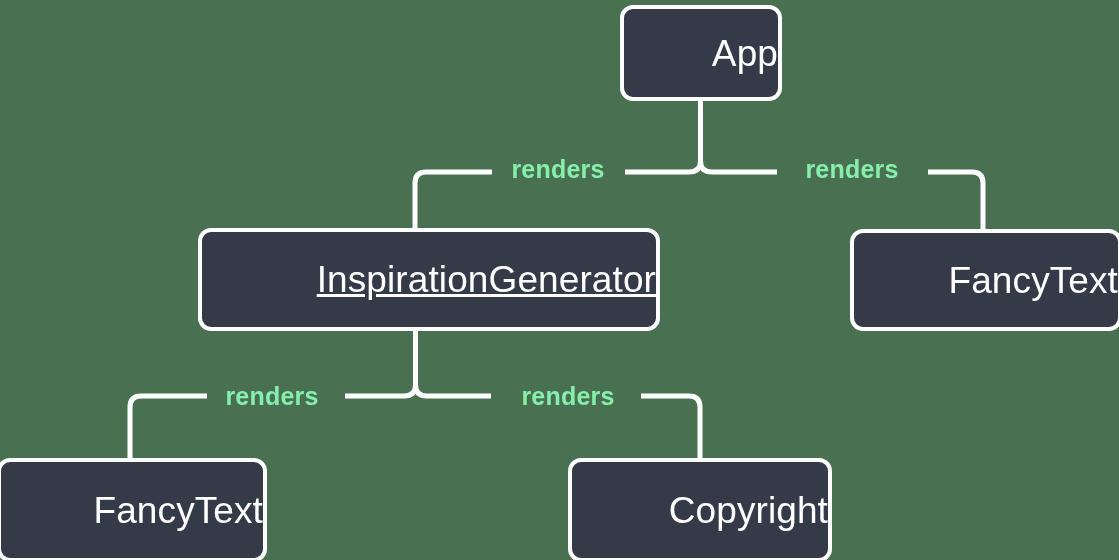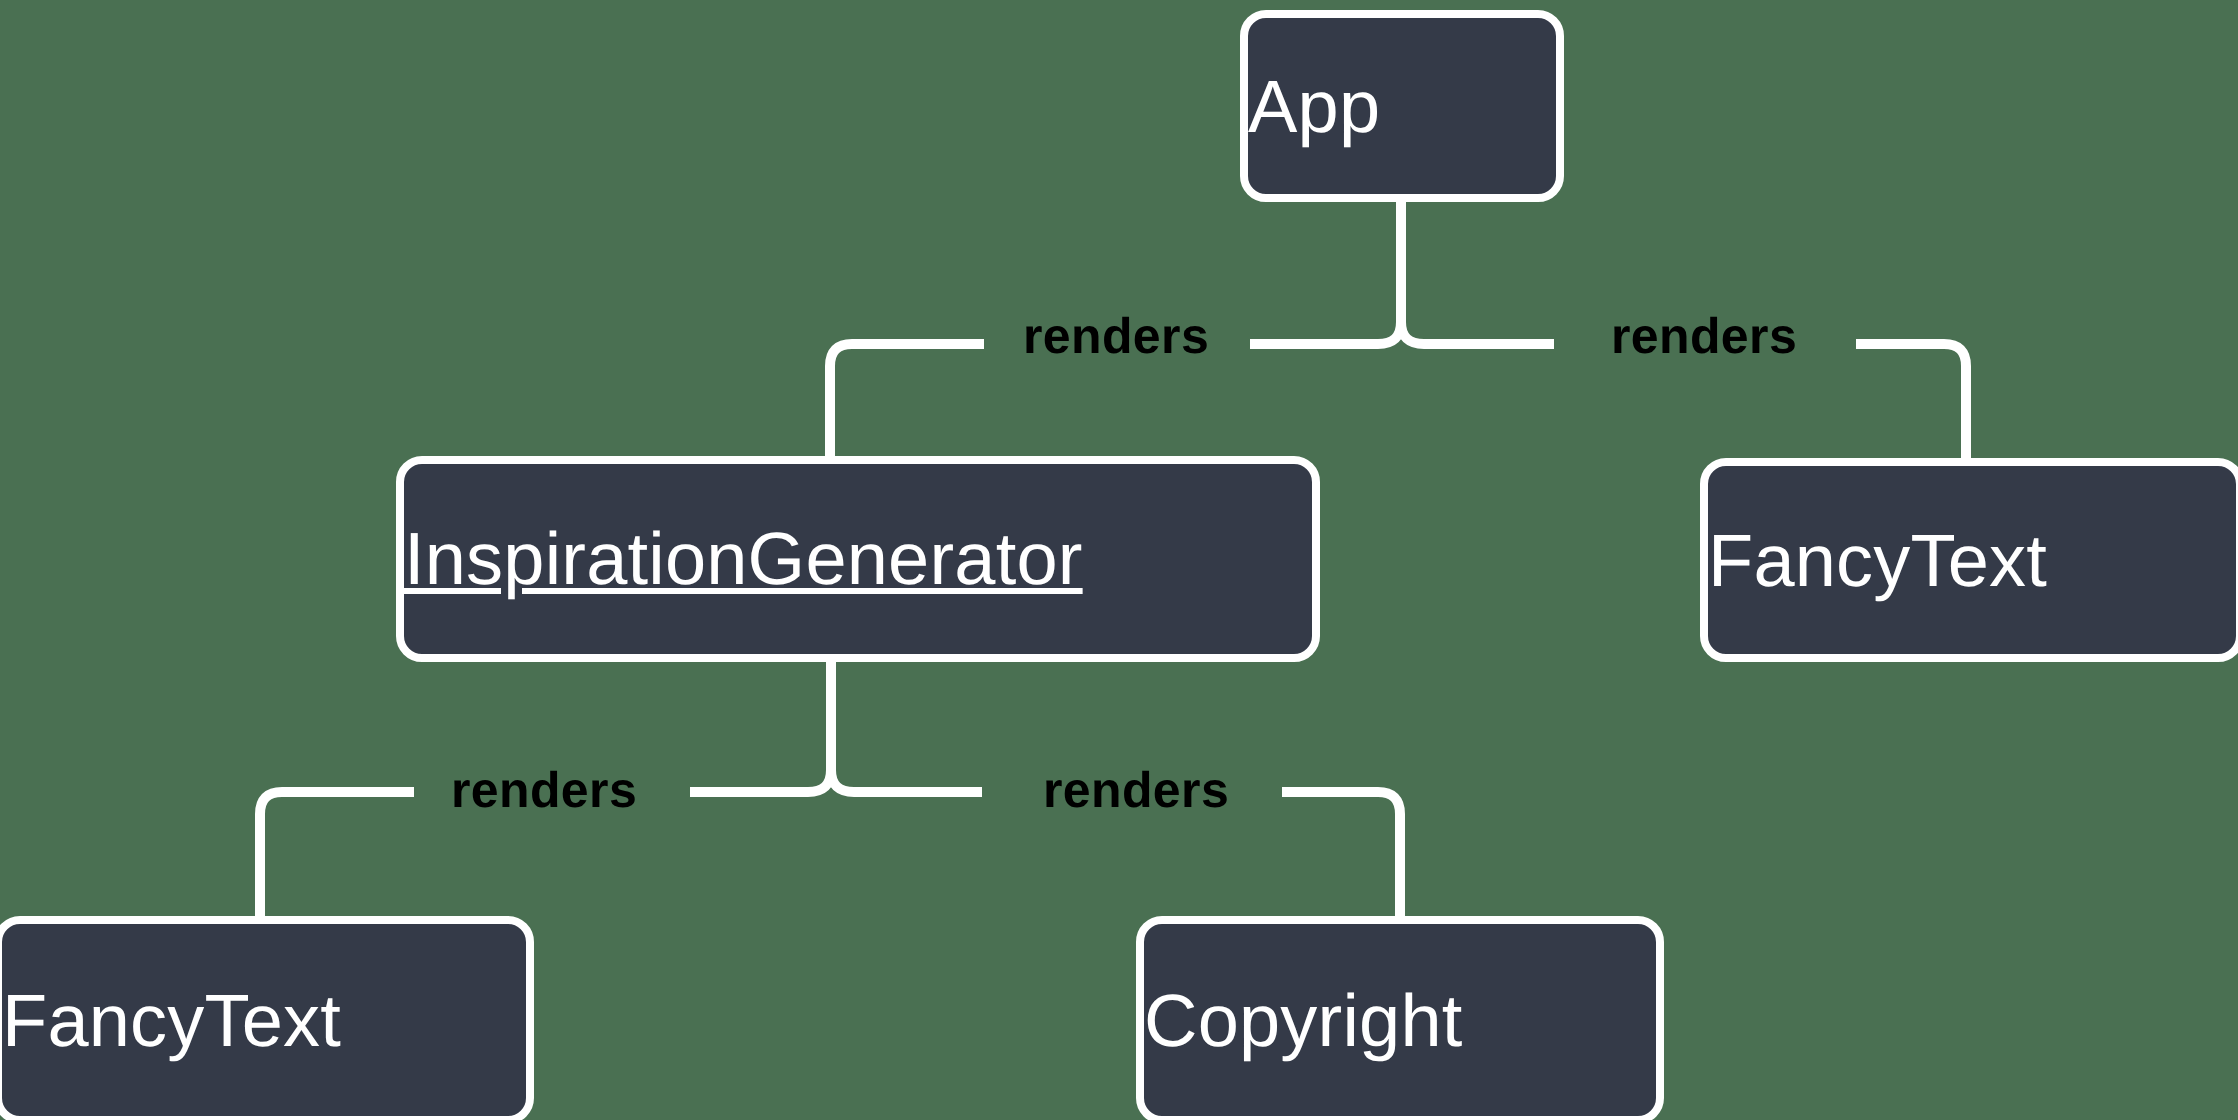--- a/index.html
+++ b/index.html
@@ -29,33 +29,33 @@
     pointer-events: none;
   }
   .node-box {
     position: absolute;
     box-sizing: border-box;
     background: #343a48;
     border: 4px solid #ffffff;
     border-radius: 13px;
     display: flex;
     align-items: center;
-    justify-content: flex-start;
+    justify-content: flex-end;
     color: #ffffff;
     font-weight: 400;
     letter-spacing: 0.1px;
     white-space: nowrap;
   }
   .node-label {
     color: #ffffff;
     line-height: 1;
   }
   .edge-label {
     position: absolute;
-    color: #000000;
+    color: #86efac;
     font-size: 25px;
     font-weight: 700;
     line-height: 1;
     white-space: nowrap;
     transform: translate(-50%, -50%);
     letter-spacing: 0.2px;
   }
 
   
   #node-app {

